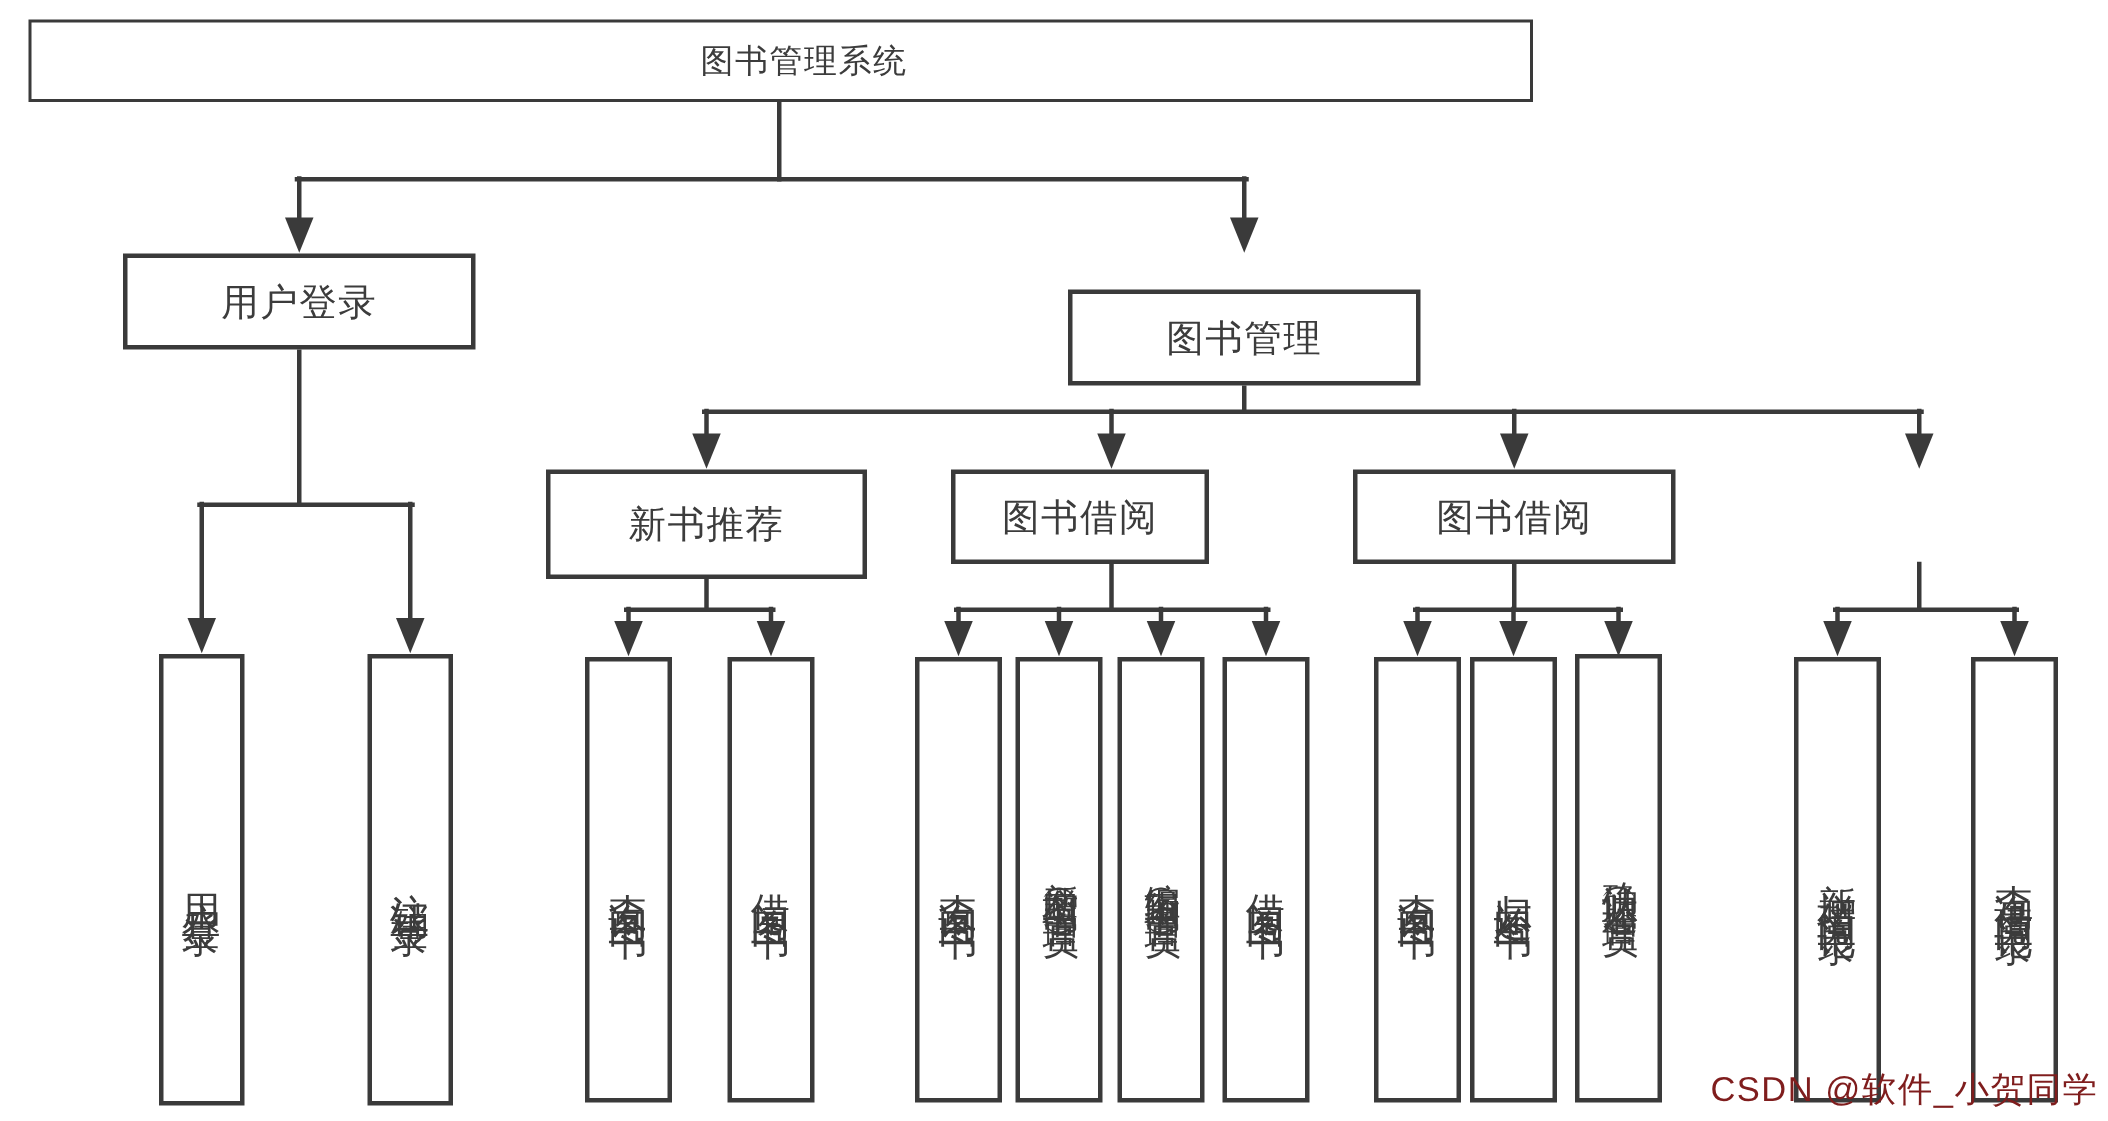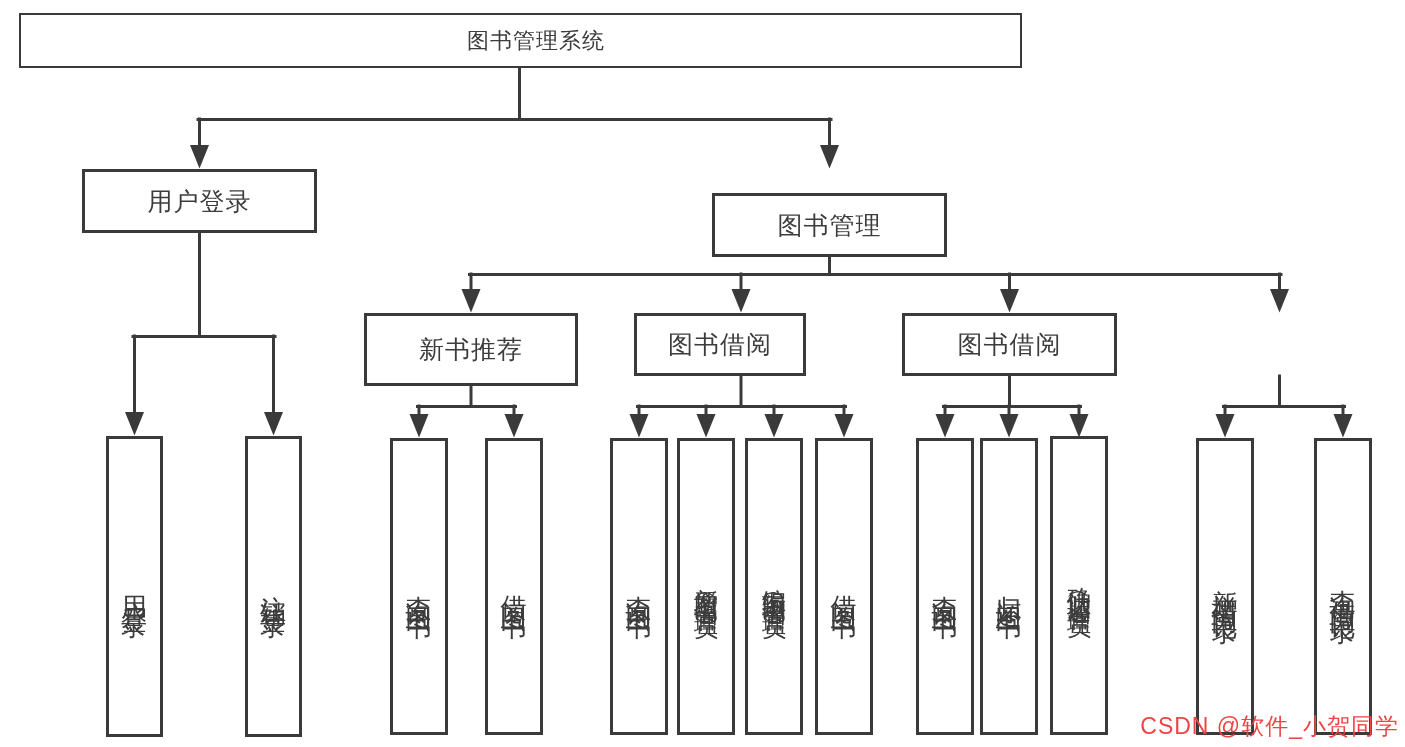--- a/index.html
+++ b/index.html
@@ -31,21 +31,21 @@
     font-size:26px;
     letter-spacing:6px;
     line-height:1;
   }
   .vleaf.dense{font-size:24px;letter-spacing:4px;}
   #watermark{
     position:absolute;
     z-index:5;
     right:6px;bottom:5px;
     font-size:23px;
-    color:#ef4444;
+    color:#7f1d1d;
     letter-spacing:1px;
     white-space:nowrap;
     text-align:right;
   }
 </style>
 </head>
 <body>
 
 <div id="canvas">
 

